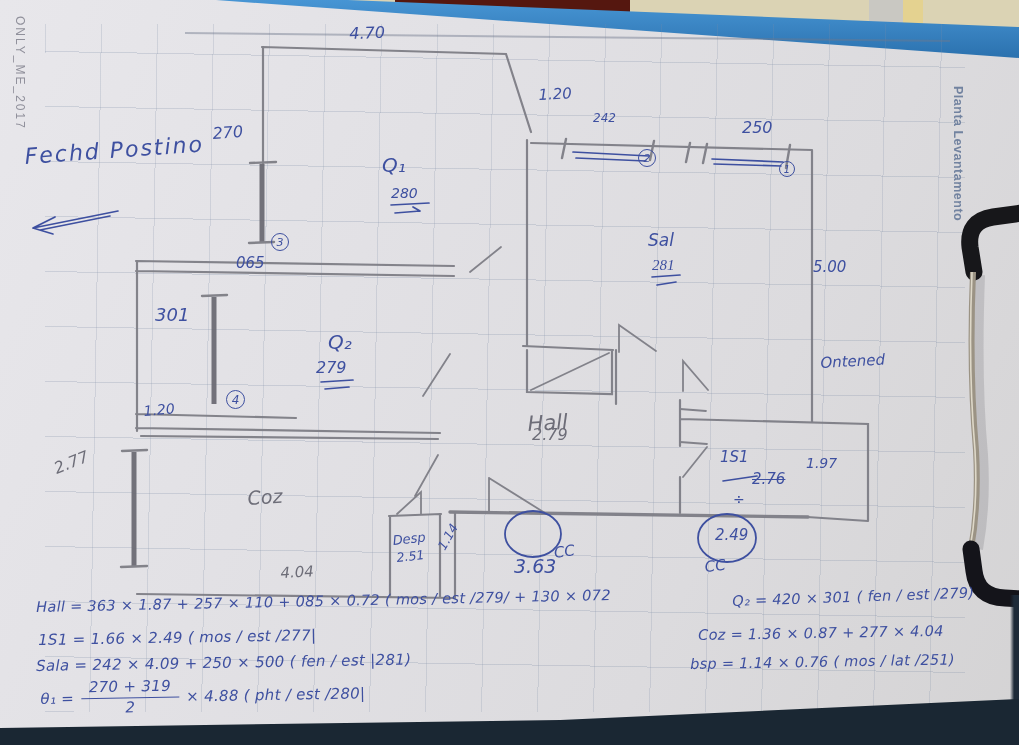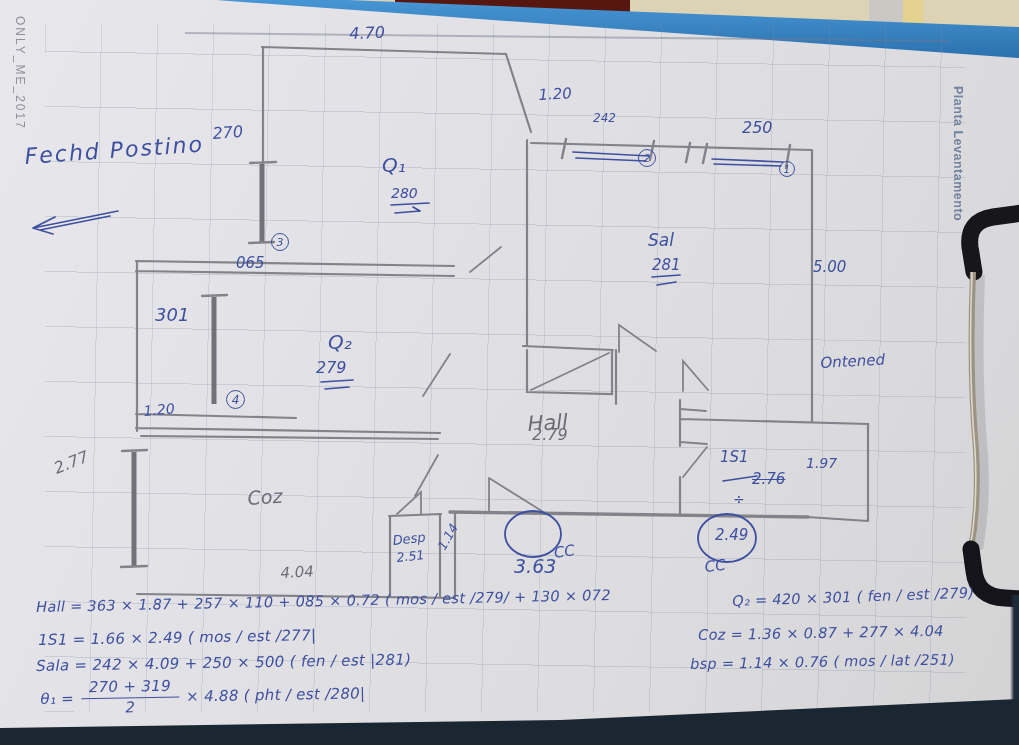--- a/index.html
+++ b/index.html
@@ -116,21 +116,21 @@
   <div class="lbl ink" style="left:593px;top:112px;font-size:12px;">242</div>
   <div class="lbl ink" style="left:742px;top:120px;font-size:16px;">250</div>
   <div class="lbl ink" style="left:382px;top:155px;font-size:20px;">Q₁</div>
   <div class="lbl ink" style="left:391px;top:186px;font-size:14px;">280</div>
   <div class="lbl ink" style="left:216px;top:256px;font-size:15px;margin-left:20px;">065</div>
   <div class="lbl ink" style="left:155px;top:306px;font-size:18px;">301</div>
   <div class="lbl ink" style="left:328px;top:332px;font-size:20px;">Q₂</div>
   <div class="lbl ink" style="left:316px;top:360px;font-size:16px;">279</div>
   <div class="lbl ink" style="left:143px;top:404px;font-size:14px;transform:rotate(-5deg);">1.20</div>
   <div class="lbl ink" style="left:648px;top:232px;font-size:17px;">Sal</div>
-  <div class="lbl ink" style="left:652px;top:258px;font-size:15px;">281</div>
+  <div class="lbl ink" style="left:652px;top:258px;font-size:15px;font-family:Liberation Serif, serif;">281</div>
   <div class="lbl ink" style="left:813px;top:260px;font-size:15px;">5.00</div>
   <div class="lbl ink" style="left:820px;top:356px;font-size:15px;transform:rotate(-3deg);">Ontened</div>
   <div class="lbl ink" style="left:720px;top:450px;font-size:15px;">1S1</div>
   <div class="lbl ink strike" style="left:724px;top:472px;font-size:15px;">2.76</div>
   <div class="lbl ink" style="left:733px;top:492px;font-size:14px;">÷</div>
   <div class="lbl ink" style="left:806px;top:456px;font-size:14px;">1.97</div>
   <div class="lbl ink" style="left:392px;top:534px;font-size:13px;transform:rotate(-6deg);">Desp</div>
   <div class="lbl ink" style="left:396px;top:552px;font-size:12.5px;transform:rotate(-6deg);">2.51</div>
   <div class="lbl ink" style="left:436px;top:546px;font-size:12.5px;transform:rotate(-60deg);">1.14</div>
   <div class="lbl ink" style="left:514px;top:525px;font-size:19px;margin-top:32px;">3.63</div>

